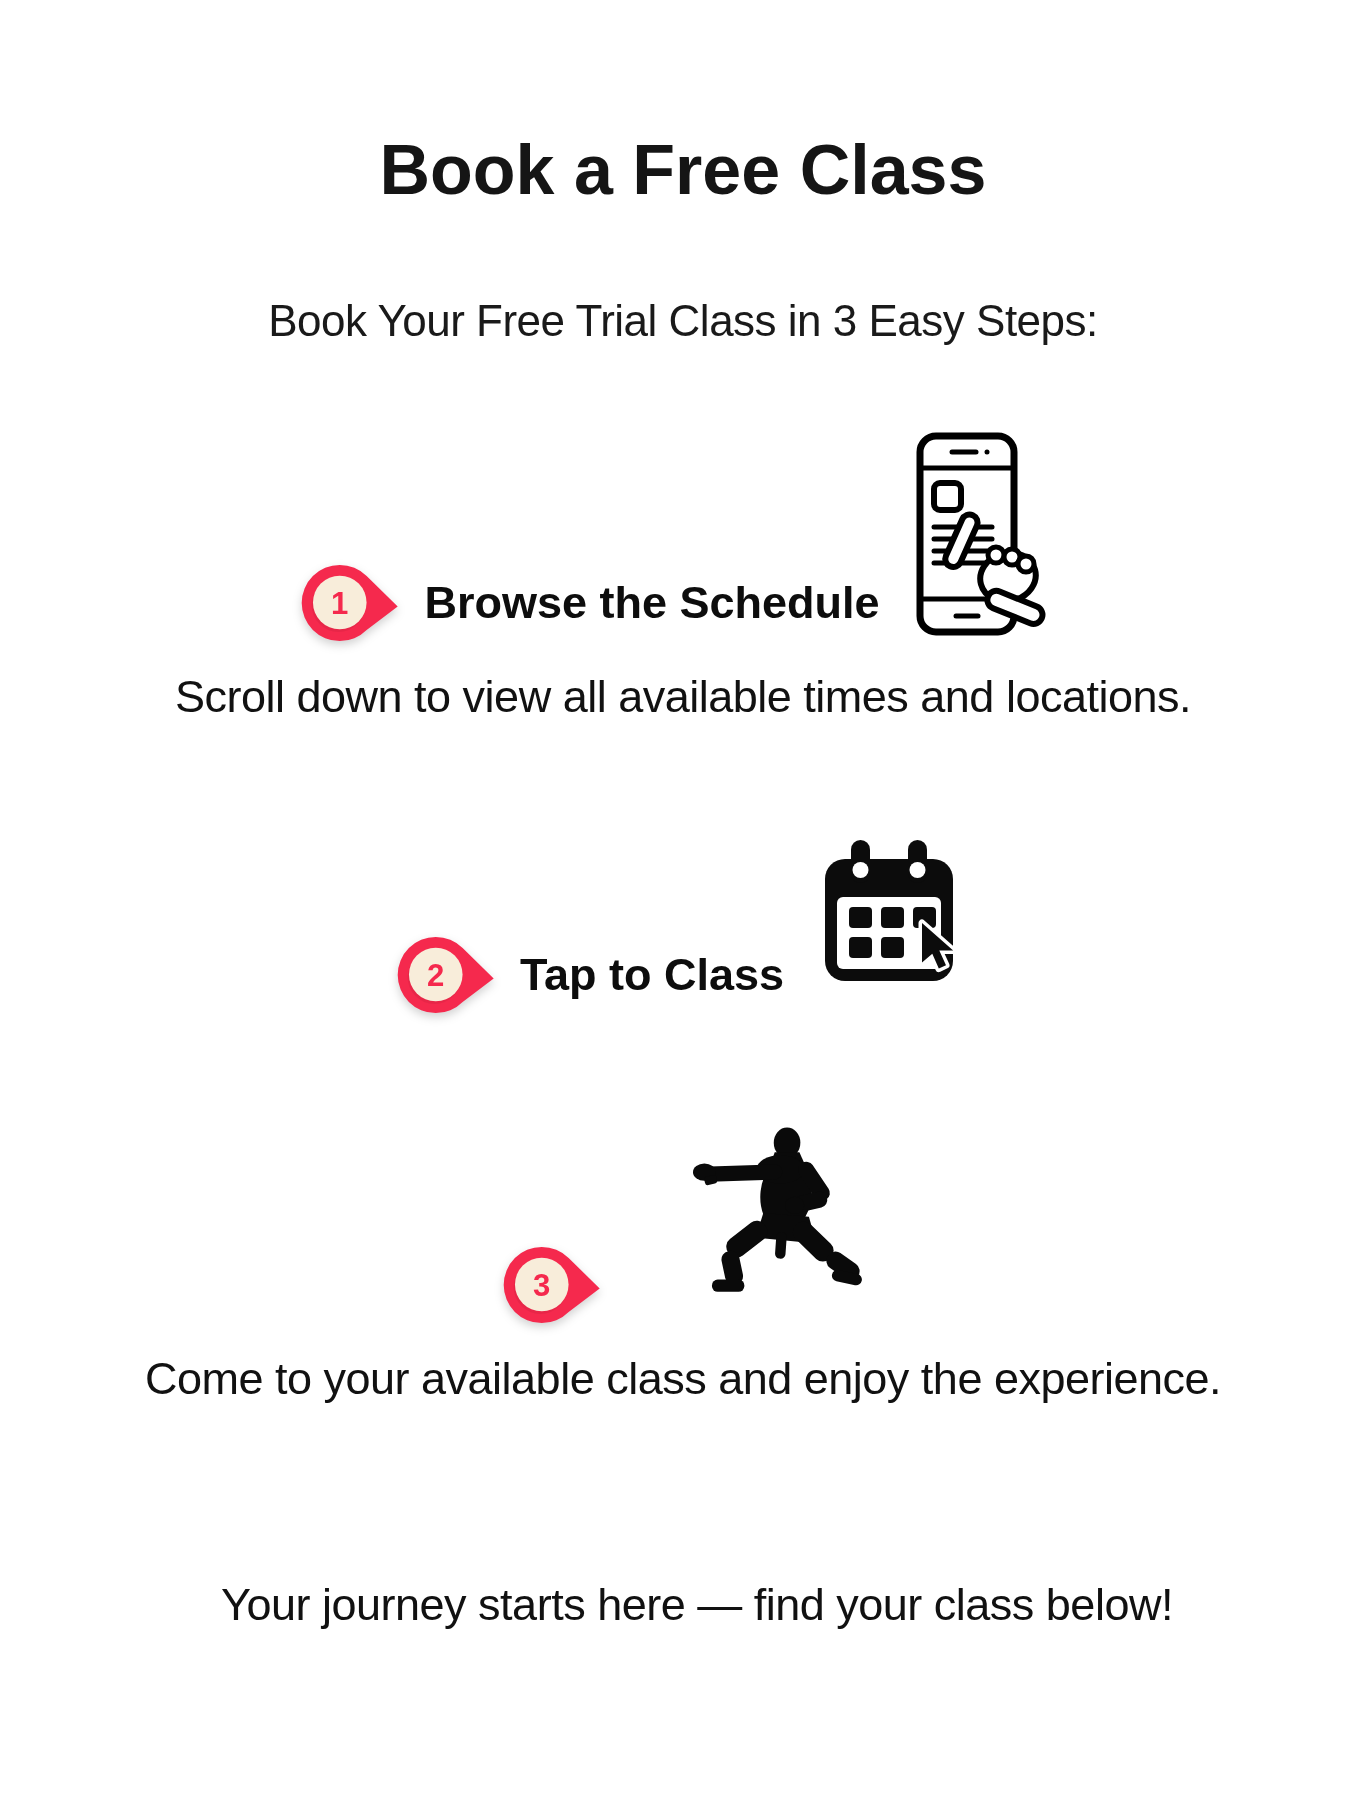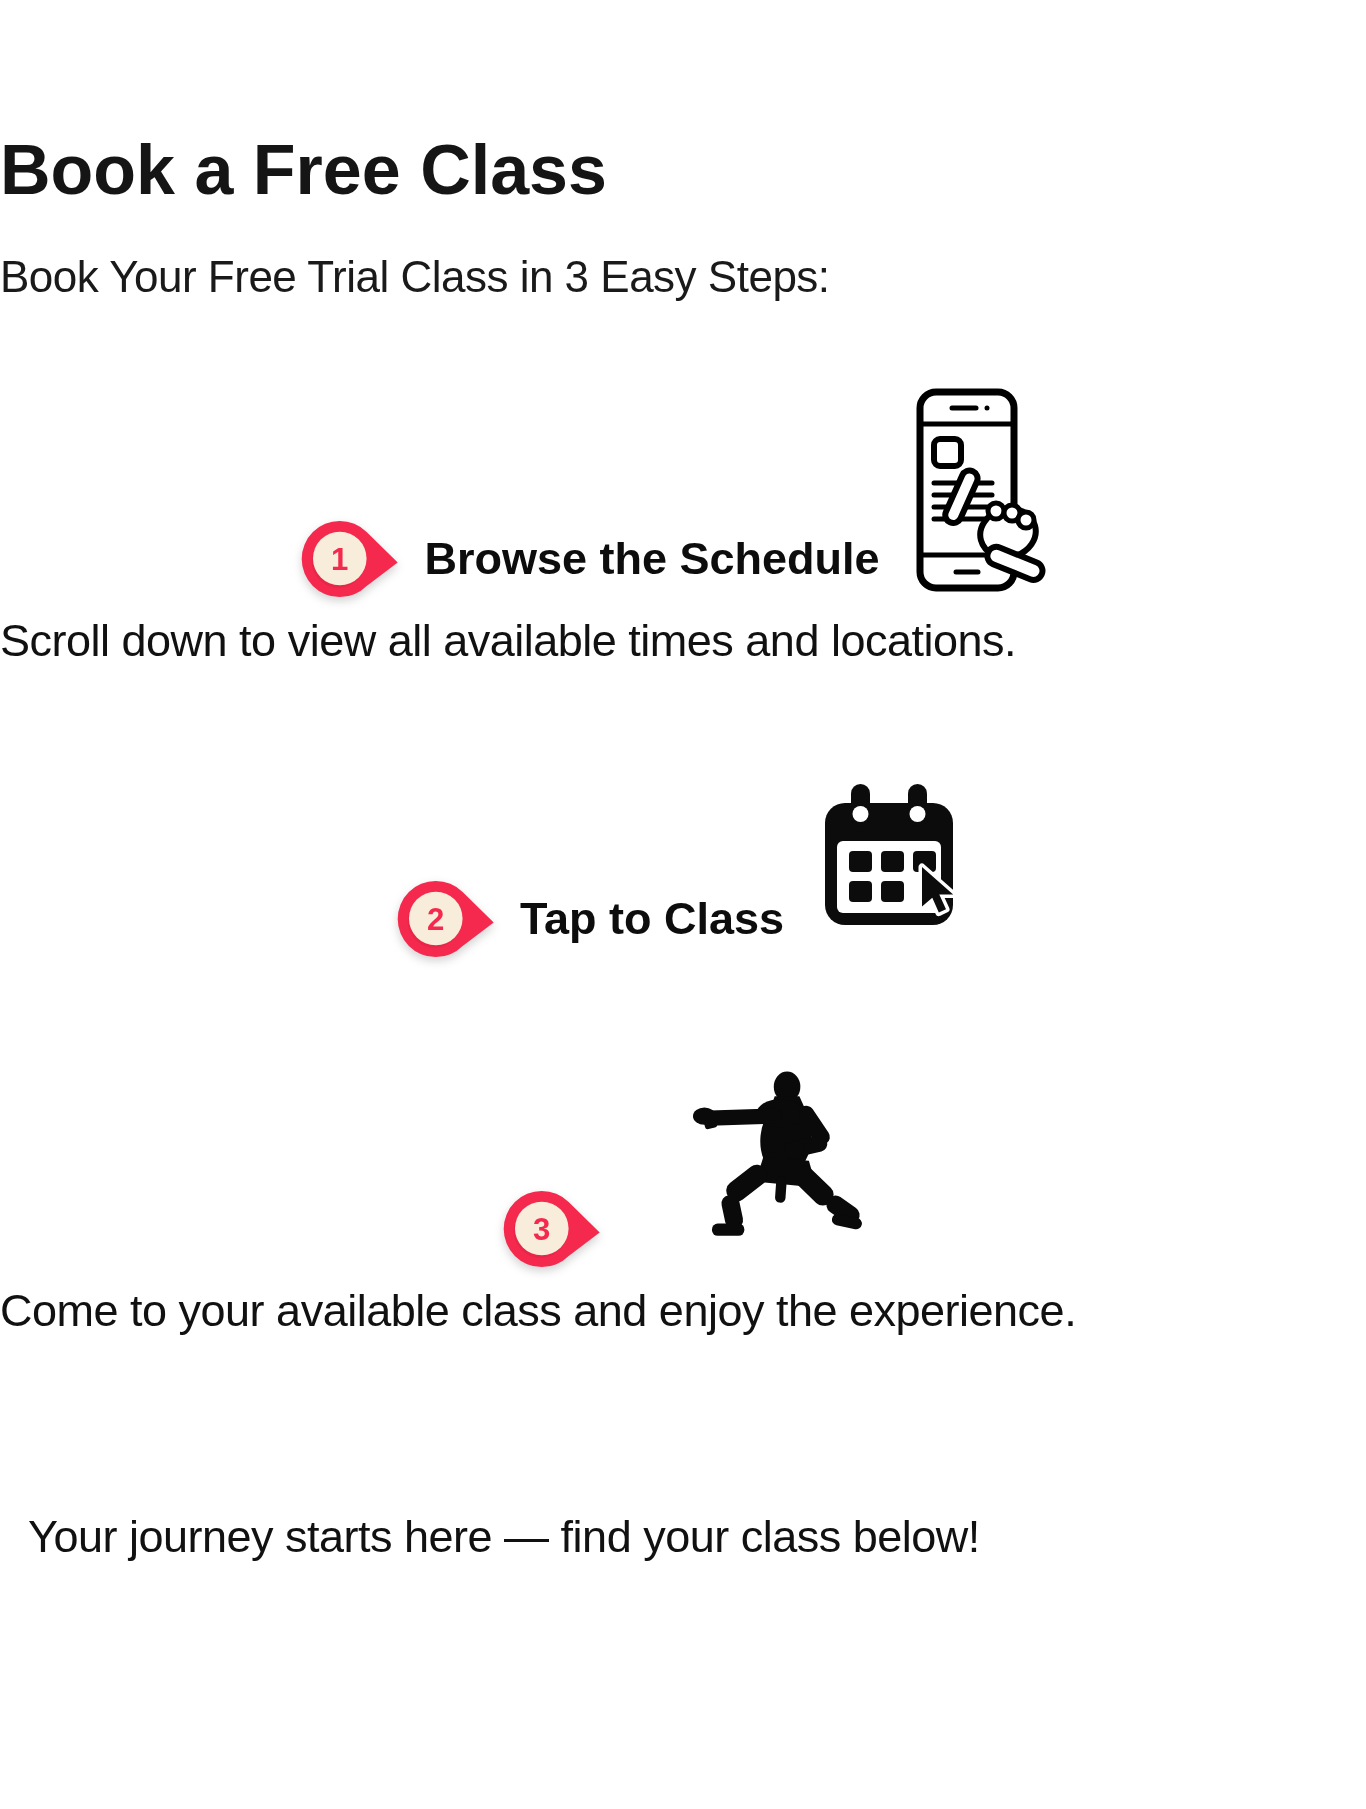--- a/index.html
+++ b/index.html
@@ -3,28 +3,28 @@
 <meta charset="utf-8">
 <style>
   * { margin:0; padding:0; box-sizing:border-box; }
   html, body { background:#ffffff; }
   body {
     width:1366px; height:1809px;
     font-family:"Liberation Sans", sans-serif;
     color:#131313;
     overflow:hidden;
   }
-  .page { padding-top:130px; text-align:left; }
+  .page { padding-top:130px; text-align:center; }
 
   .title {
     font-size:70px; font-weight:700; letter-spacing:0px;
     color:#151515; line-height:1.15;
   }
   .subtitle {
-    margin-top:40px; font-size:44px; font-weight:300;
+    margin-top:84px; font-size:44px; font-weight:300;
     color:#1a1a1a; line-height:52px; letter-spacing:-0.5px;
   }
 
   .step-head {
     display:flex; align-items:center; justify-content:center;
     height:100px;
   }
   .step-1 .step-head { margin-top:206px; }
   .step-2 .step-head { margin-top:200px; }
   .step-3 .step-head { margin-top:210px; }
@@ -38,21 +38,21 @@
 
   .step-title { font-size:45px; font-weight:700; color:#0d0d0d; white-space:nowrap; }
 
   .step-icon { flex:0 0 auto; position:relative; }
   .step-icon svg { width:100%; height:100%; display:block; overflow:visible; }
   .icon-phone    { width:150px; height:210px; margin-left:36px; top:-67px; }
   .icon-calendar { width:150px; height:160px; margin-left:36px; top:-58px; }
   .icon-karate   { width:190px; height:190px; margin-left:48px; top:-72px; }
 
   .step-desc {
-    margin-top:4px; font-size:45px; font-weight:300;
+    margin-top:16px; font-size:45px; font-weight:300;
     line-height:56px; color:#111; letter-spacing:-0.5px; white-space:nowrap;
   }
 
   .footer-text {
     margin-top:170px; font-size:45px; font-weight:300;
     line-height:56px; color:#111; letter-spacing:-0.5px;margin-left:28px;
   }
 </style>
 </head>
 <body>

